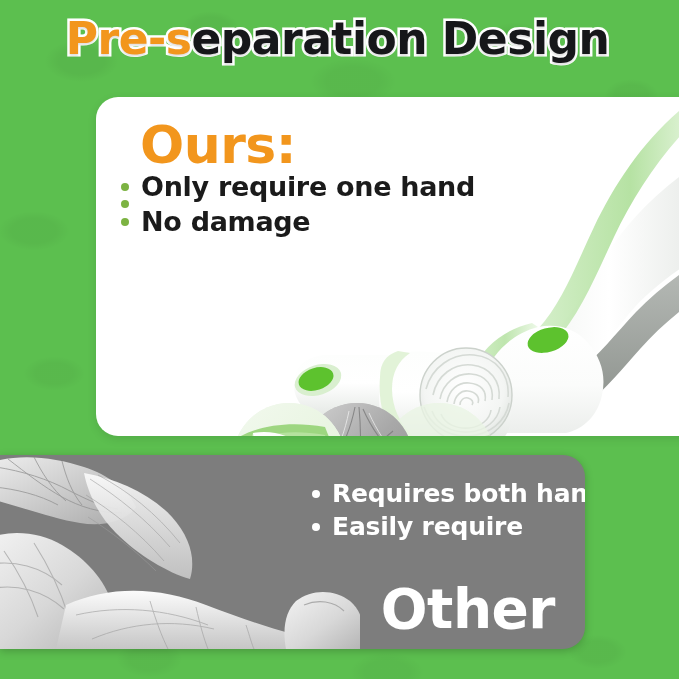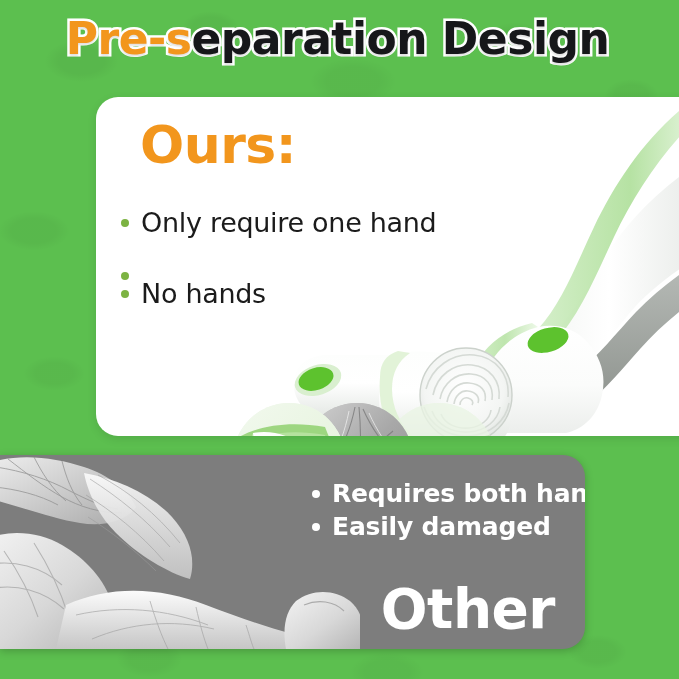--- a/index.html
+++ b/index.html
@@ -68,23 +68,22 @@
     font-size:52px;font-weight:700;color:#f2961d;letter-spacing:-0.5px;
   }
   .ours-list{
     position:absolute;left:22px;top:72px;
     list-style:none;margin:0;padding:0;
   }
   .ours-list li{
     position:relative;
     padding-left:23px;
     font-size:27px;line-height:1.31;
-    color:#1b1b1b;font-weight:400;letter-spacing:-0.3px;
+    color:#1b1b1b;font-weight:700;letter-spacing:-0.3px;
     white-space:nowrap;
-    margin-top:36px;
   }
   .ours-list li .dot{
     position:absolute;left:3px;top:50%;margin-top:-4px;
     width:8px;height:8px;border-radius:50%;background:#7cb342;
   }
 
   
   .product{
     position:absolute;left:180px;top:-20px;width:430px;height:365px;
     pointer-events:none;
@@ -229,21 +228,21 @@
       <ul class="ours-list">
         <li>
           <span class="dot"></span>
           <span>Only require one hand</span>
         </li>
         <li>
           <span class="dot"></span>
         </li>
         <li>
           <span class="dot"></span>
-          <span>No hands</span>
+          <span>No damage</span>
         </li>
       </ul>
 
       <div class="thumbs">
 
         <div class="thumb extra">
           <svg width="112" height="112" viewBox="0 0 112 112" xmlns="http://www.w3.org/2000/svg">
             <rect width="112" height="112" fill="#eaf5e4"></rect>
             <path d="M0 70 C28 50 54 58 78 40 L112 30 L112 112 L0 112 Z" fill="#cfe9c2"></path>
           </svg>
@@ -377,20 +376,20 @@
       </svg>
     </div>
 
     <ul class="other-list">
       <li>
         <span class="dot"></span>
         <span>Requires both hands</span>
       </li>
       <li>
         <span class="dot"></span>
-        <span>Easily damaged</span>
+        <span>Easily require</span>
       </li>
     </ul>
 
     <div class="other-word">Other</div>
   </div>
 
 </div>
 
 </body></html>

